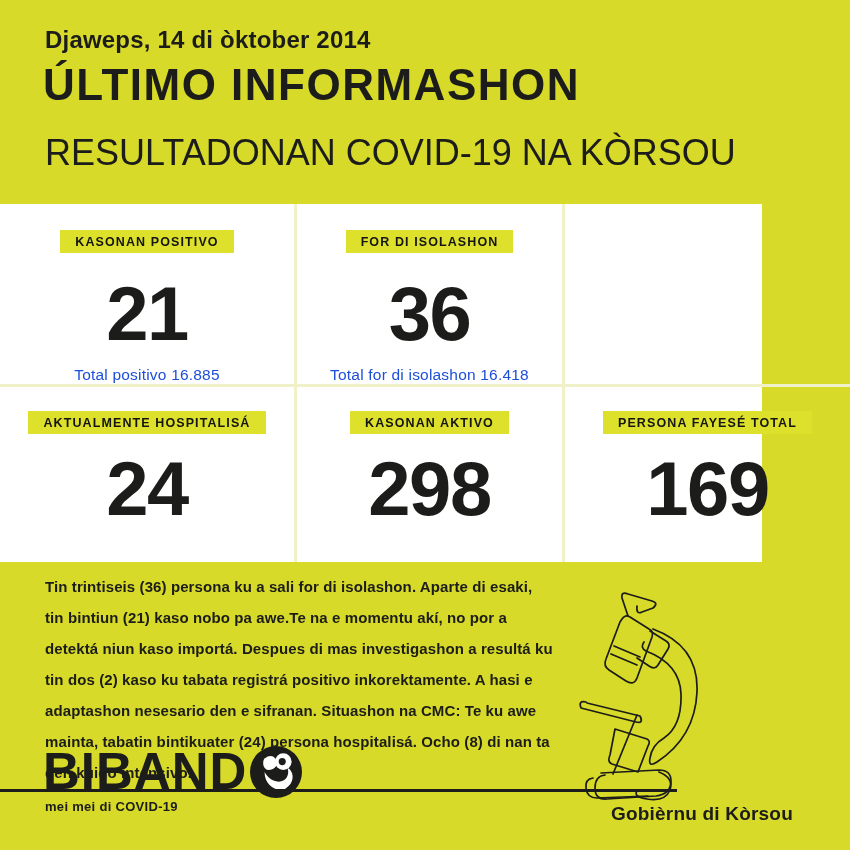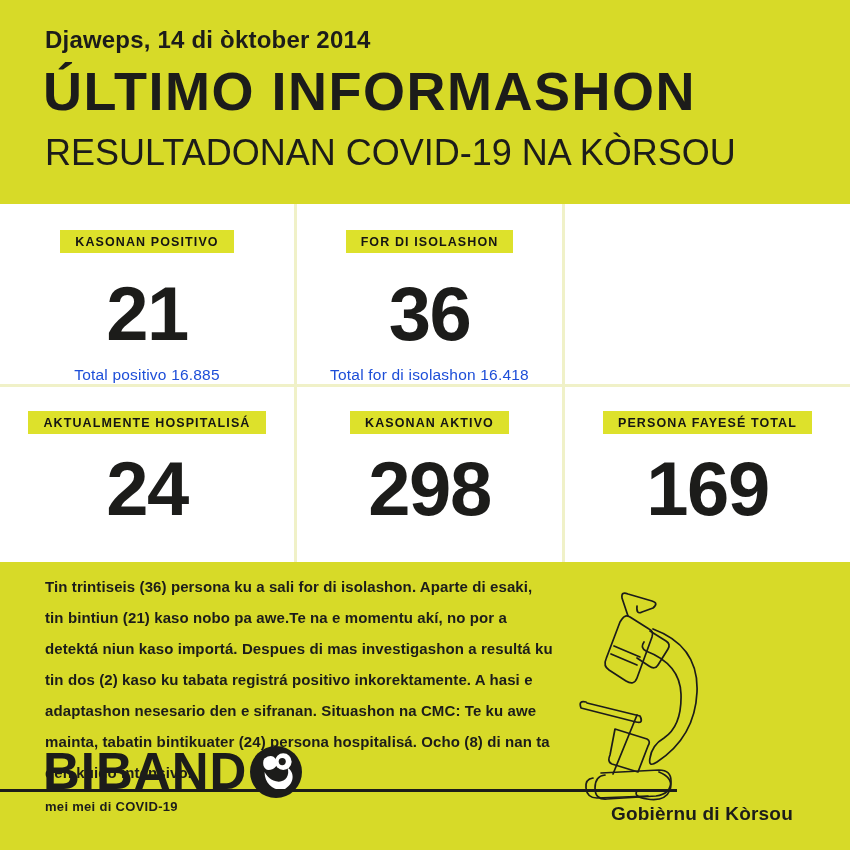--- a/index.html
+++ b/index.html
@@ -4,24 +4,24 @@
 <style>
   html,body{margin:0;padding:0;background:#888;}
   .canvas{
     position:relative;width:850px;height:850px;margin:0 auto;
     background:#d7da28;overflow:hidden;
     font-family:"Liberation Sans","DejaVu Sans",sans-serif;
     color:#1c1c1a;
   }
   
   .date{position:absolute;left:45px;top:26px;font-size:24px;font-weight:600;letter-spacing:.2px;}
-  .title{position:absolute;left:43px;top:60px;font-size:54px;font-weight:800;letter-spacing:1.5px;white-space:nowrap;}
+  .title{position:absolute;left:43px;top:60px;font-size:44px;font-weight:800;letter-spacing:1.5px;white-space:nowrap;}
   .subtitle{position:absolute;left:45px;top:132px;font-size:36px;font-weight:400;letter-spacing:0;white-space:nowrap;}
   
-  .stats-panel{position:absolute;left:0;top:204px;width:850px;height:358px;background:#ffffff;}
+  .stats-panel{position:absolute;left:0;top:204px;width:762px;height:358px;background:#ffffff;}
   .vdiv{position:absolute;top:0;width:3px;height:358px;background:#f0f1c8;}
   .vdiv.v1{left:294px;} .vdiv.v2{left:562px;}
   .hdiv{position:absolute;left:0;top:180px;width:850px;height:3px;background:#f0f1c8;}
   .card{position:absolute;display:flex;flex-direction:column;align-items:center;}
   .card.r1{top:0;height:180px;} .card.r2{top:189px;height:175px;}
   .card.c1{left:0;width:294px;} .card.c2{left:297px;width:265px;} .card.c3{left:565px;width:285px;}
   .card .label{
     margin-top:26px;background:#dde12b;color:#151513;
     font-size:12.5px;font-weight:800;letter-spacing:1.1px;
     padding:5px 15px 4px 15px;white-space:nowrap;

